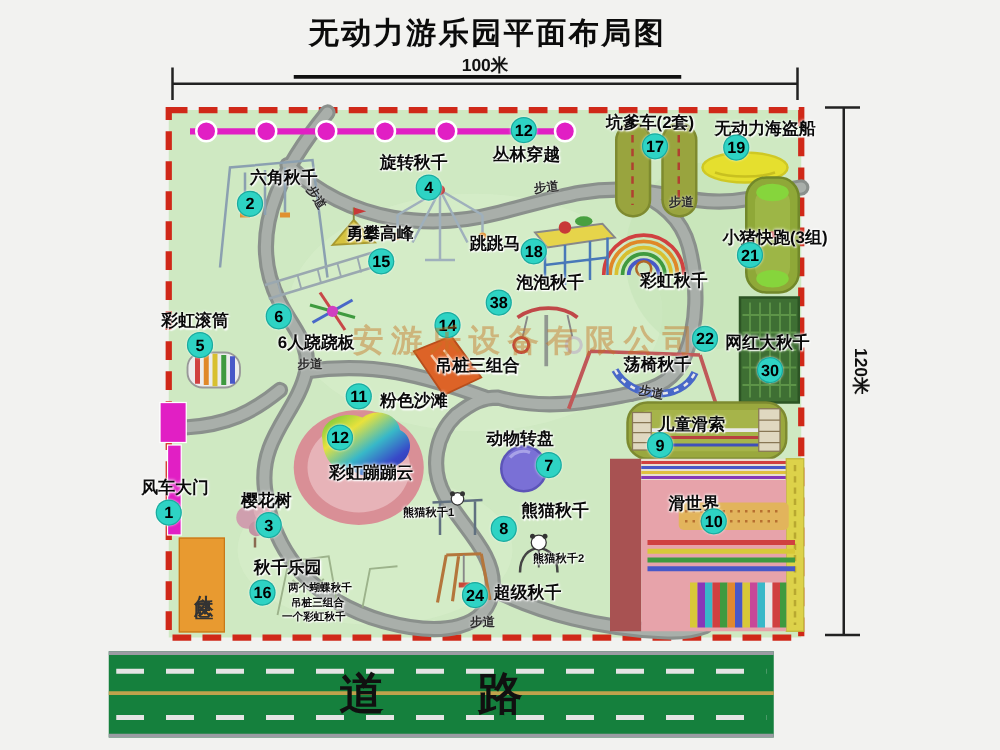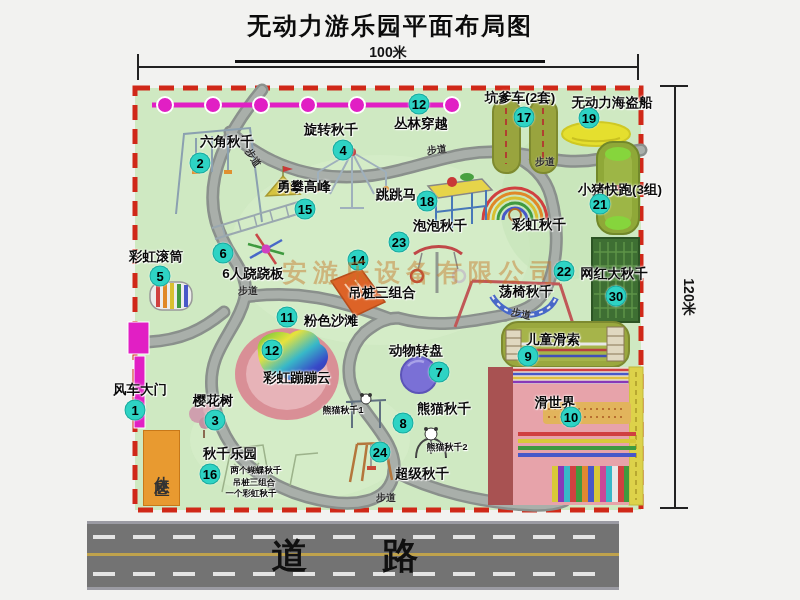--- a/index.html
+++ b/index.html
@@ -29,21 +29,21 @@
   
   #restArea{position:absolute;left:143px;top:430px;width:35px;height:74px;background:#e89a30;
             border:1px solid #c87818;z-index:5;display:flex;align-items:center;justify-content:center;}
   #restArea .vt{writing-mode:vertical-rl;font-size:15px;font-weight:bold;color:#333;letter-spacing:3px;}
   
   .wm{position:absolute;z-index:9;pointer-events:none;white-space:nowrap;font-weight:bold;}
   #wmCompany{left:282px;top:256px;font-size:25px;letter-spacing:6px;color:rgba(198,116,34,.45);}
   #wmPhone{left:148px;top:304px;font-size:39px;letter-spacing:1px;color:rgba(148,176,228,.6);
            text-shadow:1px 1px 0 rgba(255,255,255,.55);font-style:italic;}
   
-  #road{position:absolute;left:87px;top:521px;width:532px;height:63px;background:#737373;
+  #road{position:absolute;left:87px;top:521px;width:532px;height:63px;background:#15803d;
         border-top:3px solid #9b9ba3;border-bottom:3px solid #9b9ba3;z-index:3;}
   .lane{position:absolute;left:6px;right:6px;height:4px;
         background:repeating-linear-gradient(90deg,#e4e4e4 0 22px,rgba(0,0,0,0) 22px 40px);}
   #laneTop{top:11px;} #laneBot{bottom:11px;}
   #laneYellow{position:absolute;left:0;right:0;top:29px;height:3px;background:#bfa24c;}
   #roadText{position:absolute;left:50%;top:50%;transform:translate(-50%,-50%);
             font-size:36px;font-weight:bold;color:#101010;letter-spacing:0.9em;text-indent:0.45em;
             white-space:nowrap;}
   svg{position:absolute;left:0;top:0;z-index:2;}
 </style>
@@ -368,22 +368,22 @@
   <div class="mk" style="left:419px;top:104px">12</div>
   <div class="mk" style="left:358px;top:260px">14</div>
   <div class="mk" style="left:305px;top:209px">15</div>
   <div class="mk" style="left:210px;top:474px">16</div>
   <div class="mk" style="left:524px;top:117px">17</div>
   <div class="mk" style="left:427px;top:201px">18</div>
   <div class="mk" style="left:589px;top:118px">19</div>
   <div class="mk" style="left:616px;top:296px">30</div>
   <div class="mk" style="left:600px;top:204px">21</div>
   <div class="mk" style="left:564px;top:271px">22</div>
-  <div class="mk" style="left:399px;top:242px">23</div>
-  <div class="mk" style="left:380px;top:452px">24</div>
+  <div class="mk" style="left:399px;top:242px">38</div>
+  <div class="mk" style="left:380px;top:476px">24</div>
 
   <div class="wm" id="wmCompany">安游乐设备有限公司</div>
 
   <div id="road">
     <div class="lane" id="laneTop"></div>
     <div id="laneYellow"></div>
     <div class="lane" id="laneBot"></div>
     <div id="roadText">道 路</div>
   </div>
 

